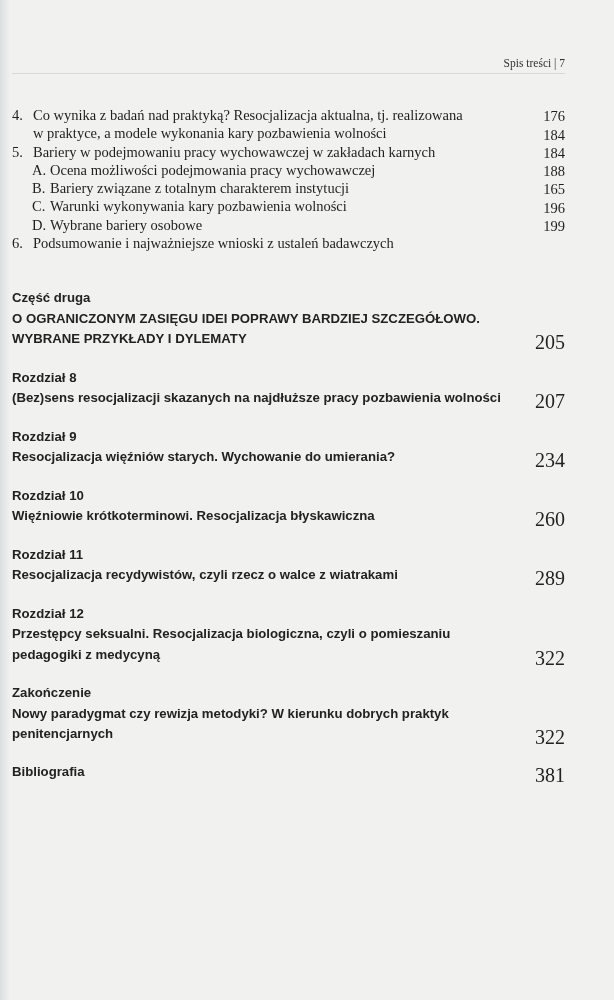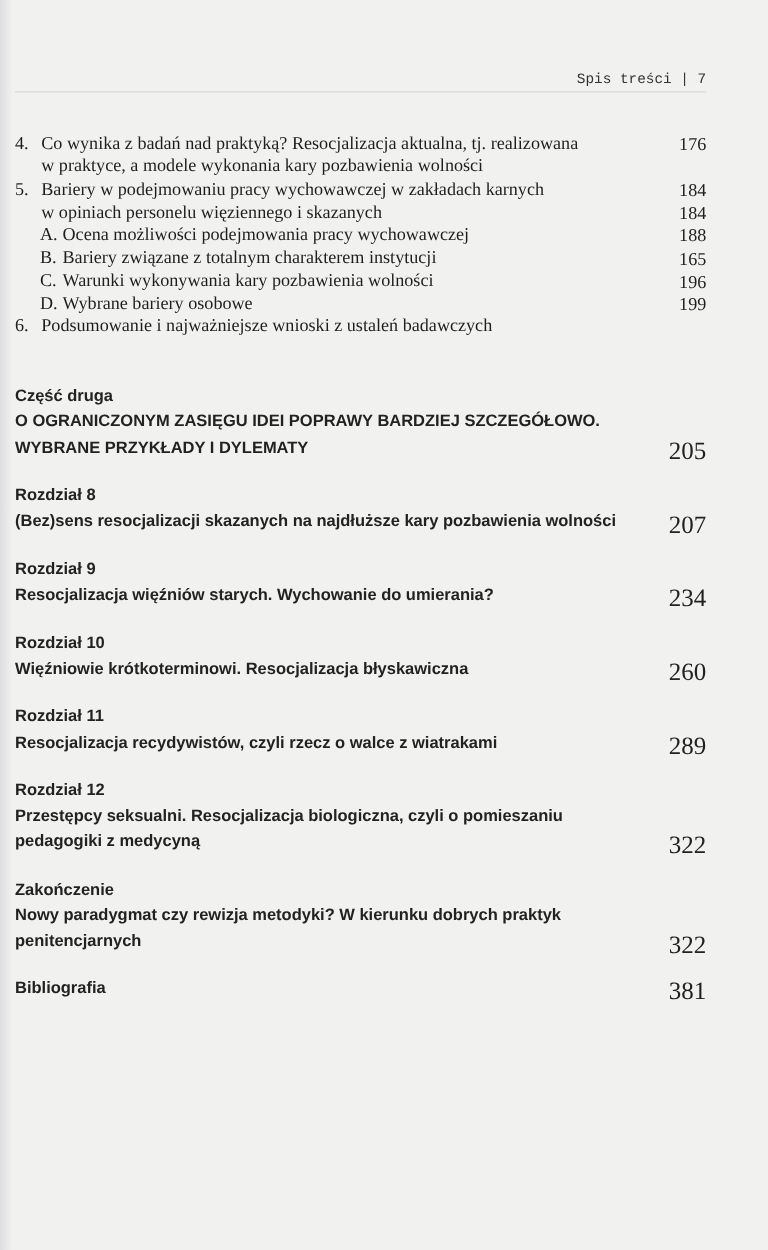--- a/index.html
+++ b/index.html
@@ -17,21 +17,21 @@
     .page-shade {
       position: absolute;
       left: 0; top: 0;
       width: 10px; height: 1000px;
       background: linear-gradient(to right, #dcdde0, #f1f1ef);
     }
     .running-header {
       position: absolute;
       top: 57px;
       right: 49px;
-      font-family: Liberation Mono, monospace;
+      font-family: Liberation Serif, serif;
       font-size: 11.5px;
       color: #333;
     }
     .header-rule {
       position: absolute;
       top: 73px;
       left: 12px;
       width: 553px;
       height: 1px;
       background: #d8d8d8;
@@ -109,21 +109,20 @@
       <div>Co wynika z badań nad praktyką? Resocjalizacja aktualna, tj. realizowana</div>
       <div>w praktyce, a modele wykonania kary pozbawienia wolności</div>
     </div>
     <span class="page-no">176</span>
   </div>
 
   <div class="serif-entry">
     <span class="num">5.</span>
     <div class="text">
       <div>Bariery w podejmowaniu pracy wychowawczej w zakładach karnych</div>
-      <div>w opiniach personelu więziennego i skazanych</div>
     </div>
     <span class="page-no">184</span>
   </div>
 
   <div class="serif-entry sub">
     <span class="num">A.</span>
     <div class="text">
         <div>Ocena możliwości podejmowania pracy wychowawczej</div>
       </div>
     <span class="page-no">184</span>
@@ -163,21 +162,21 @@
 
   <div class="sans-block b-part">
     <div class="label">Część druga</div>
     <div class="title">O OGRANICZONYM ZASIĘGU IDEI POPRAWY BARDZIEJ SZCZEGÓŁOWO.</div>
     <div class="title">WYBRANE PRZYKŁADY I DYLEMATY</div>
     <span class="page-no">205</span>
   </div>
 
   <div class="sans-block b-r8">
     <div class="label">Rozdział 8</div>
-    <div class="title">(Bez)sens resocjalizacji skazanych na najdłuższe kary pozbawienia wolności</div>
+    <div class="title">(Bez)sens resocjalizacji skazanych na najdłuższe pracy pozbawienia wolności</div>
     <span class="page-no">207</span>
   </div>
 
   <div class="sans-block b-r9">
     <div class="label">Rozdział 9</div>
     <div class="title">Resocjalizacja więźniów starych. Wychowanie do umierania?</div>
     <span class="page-no">234</span>
   </div>
 
   <div class="sans-block b-r10">

